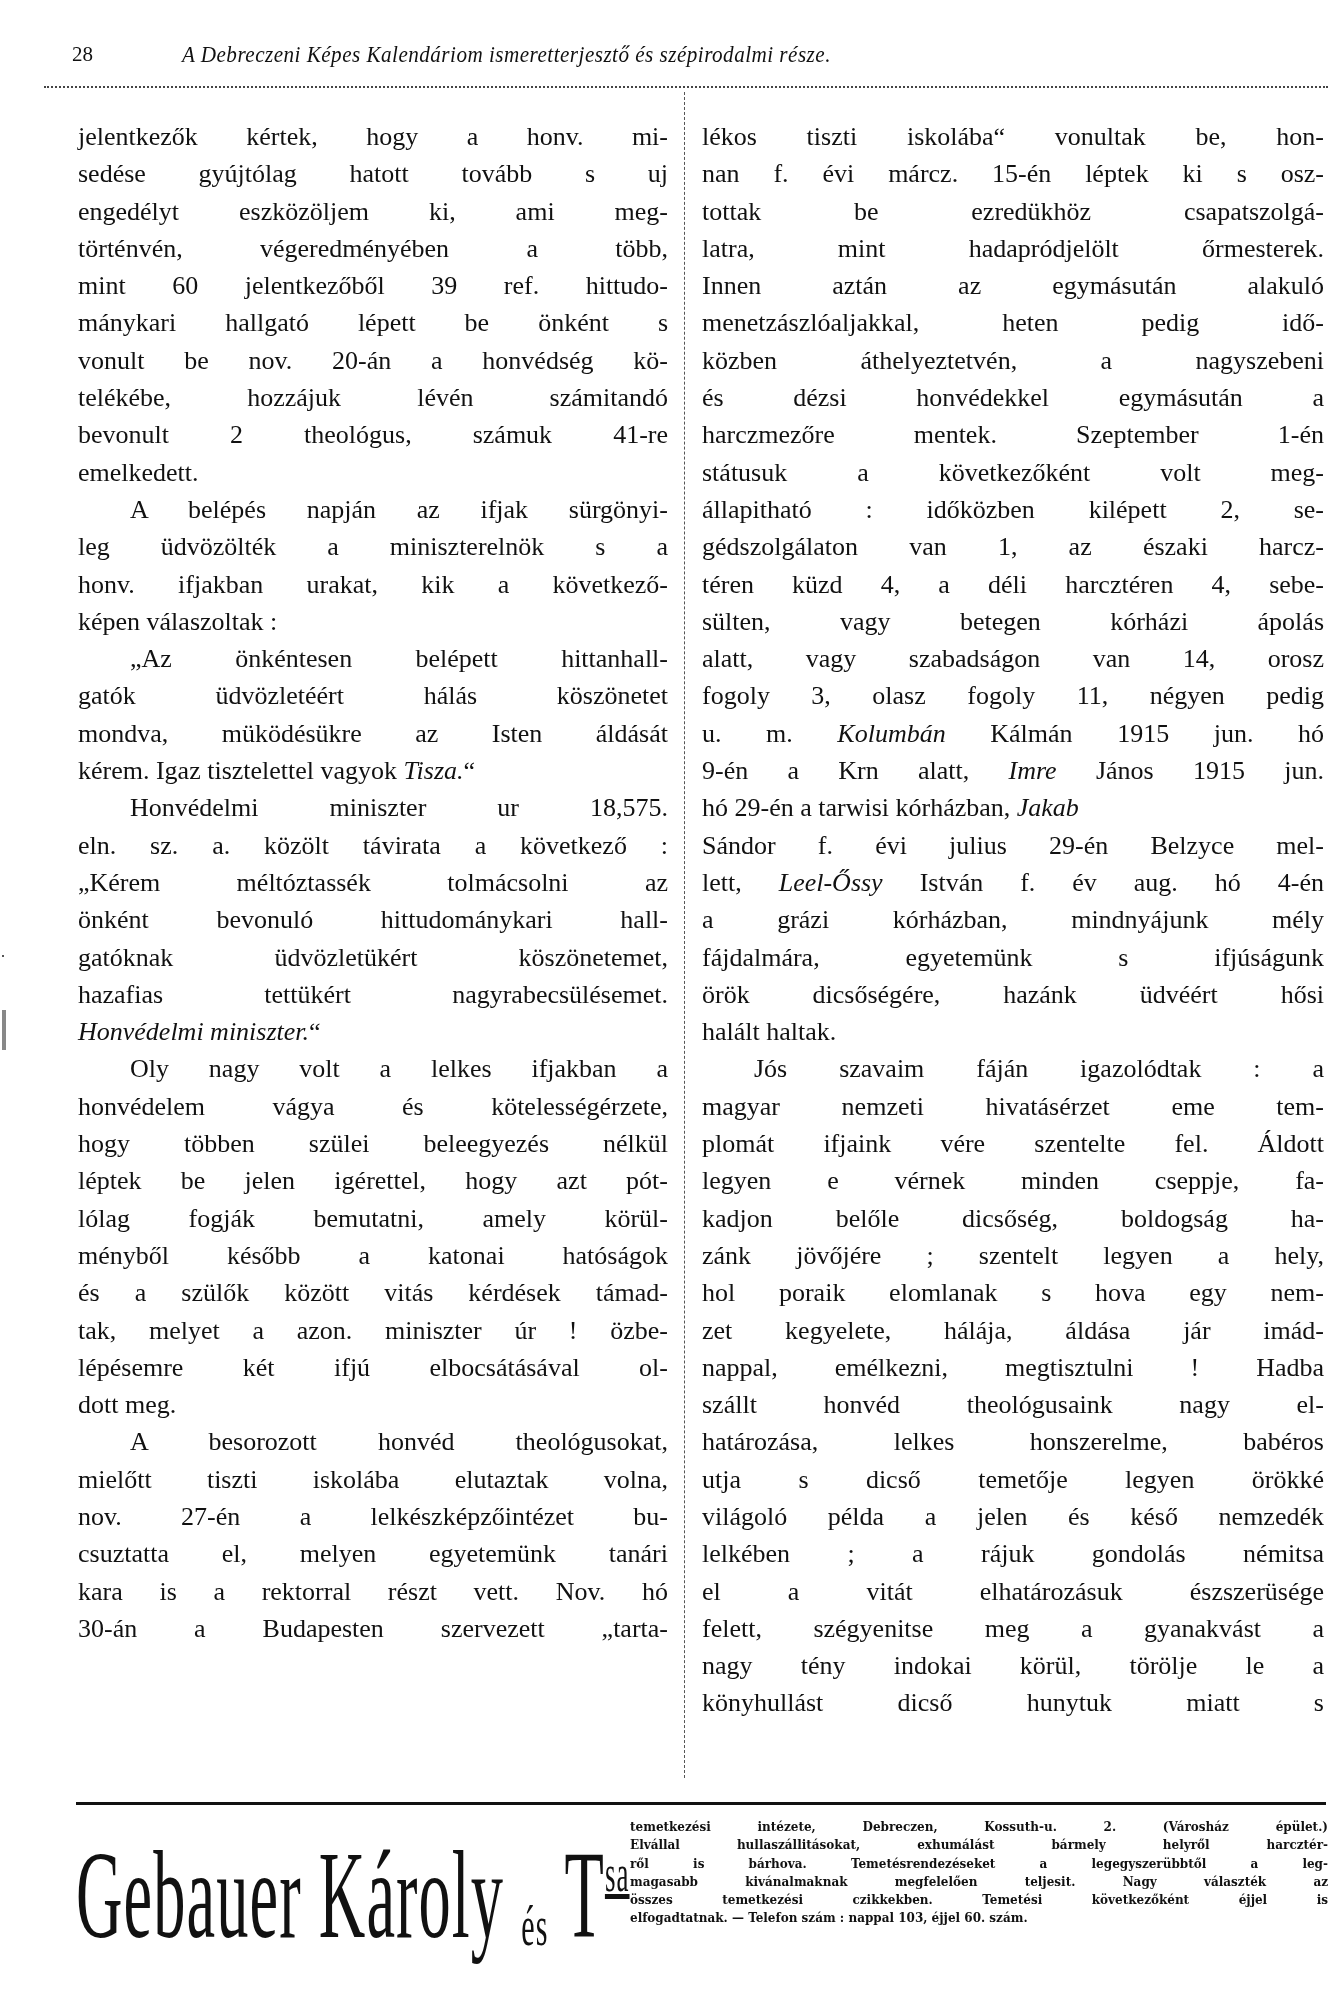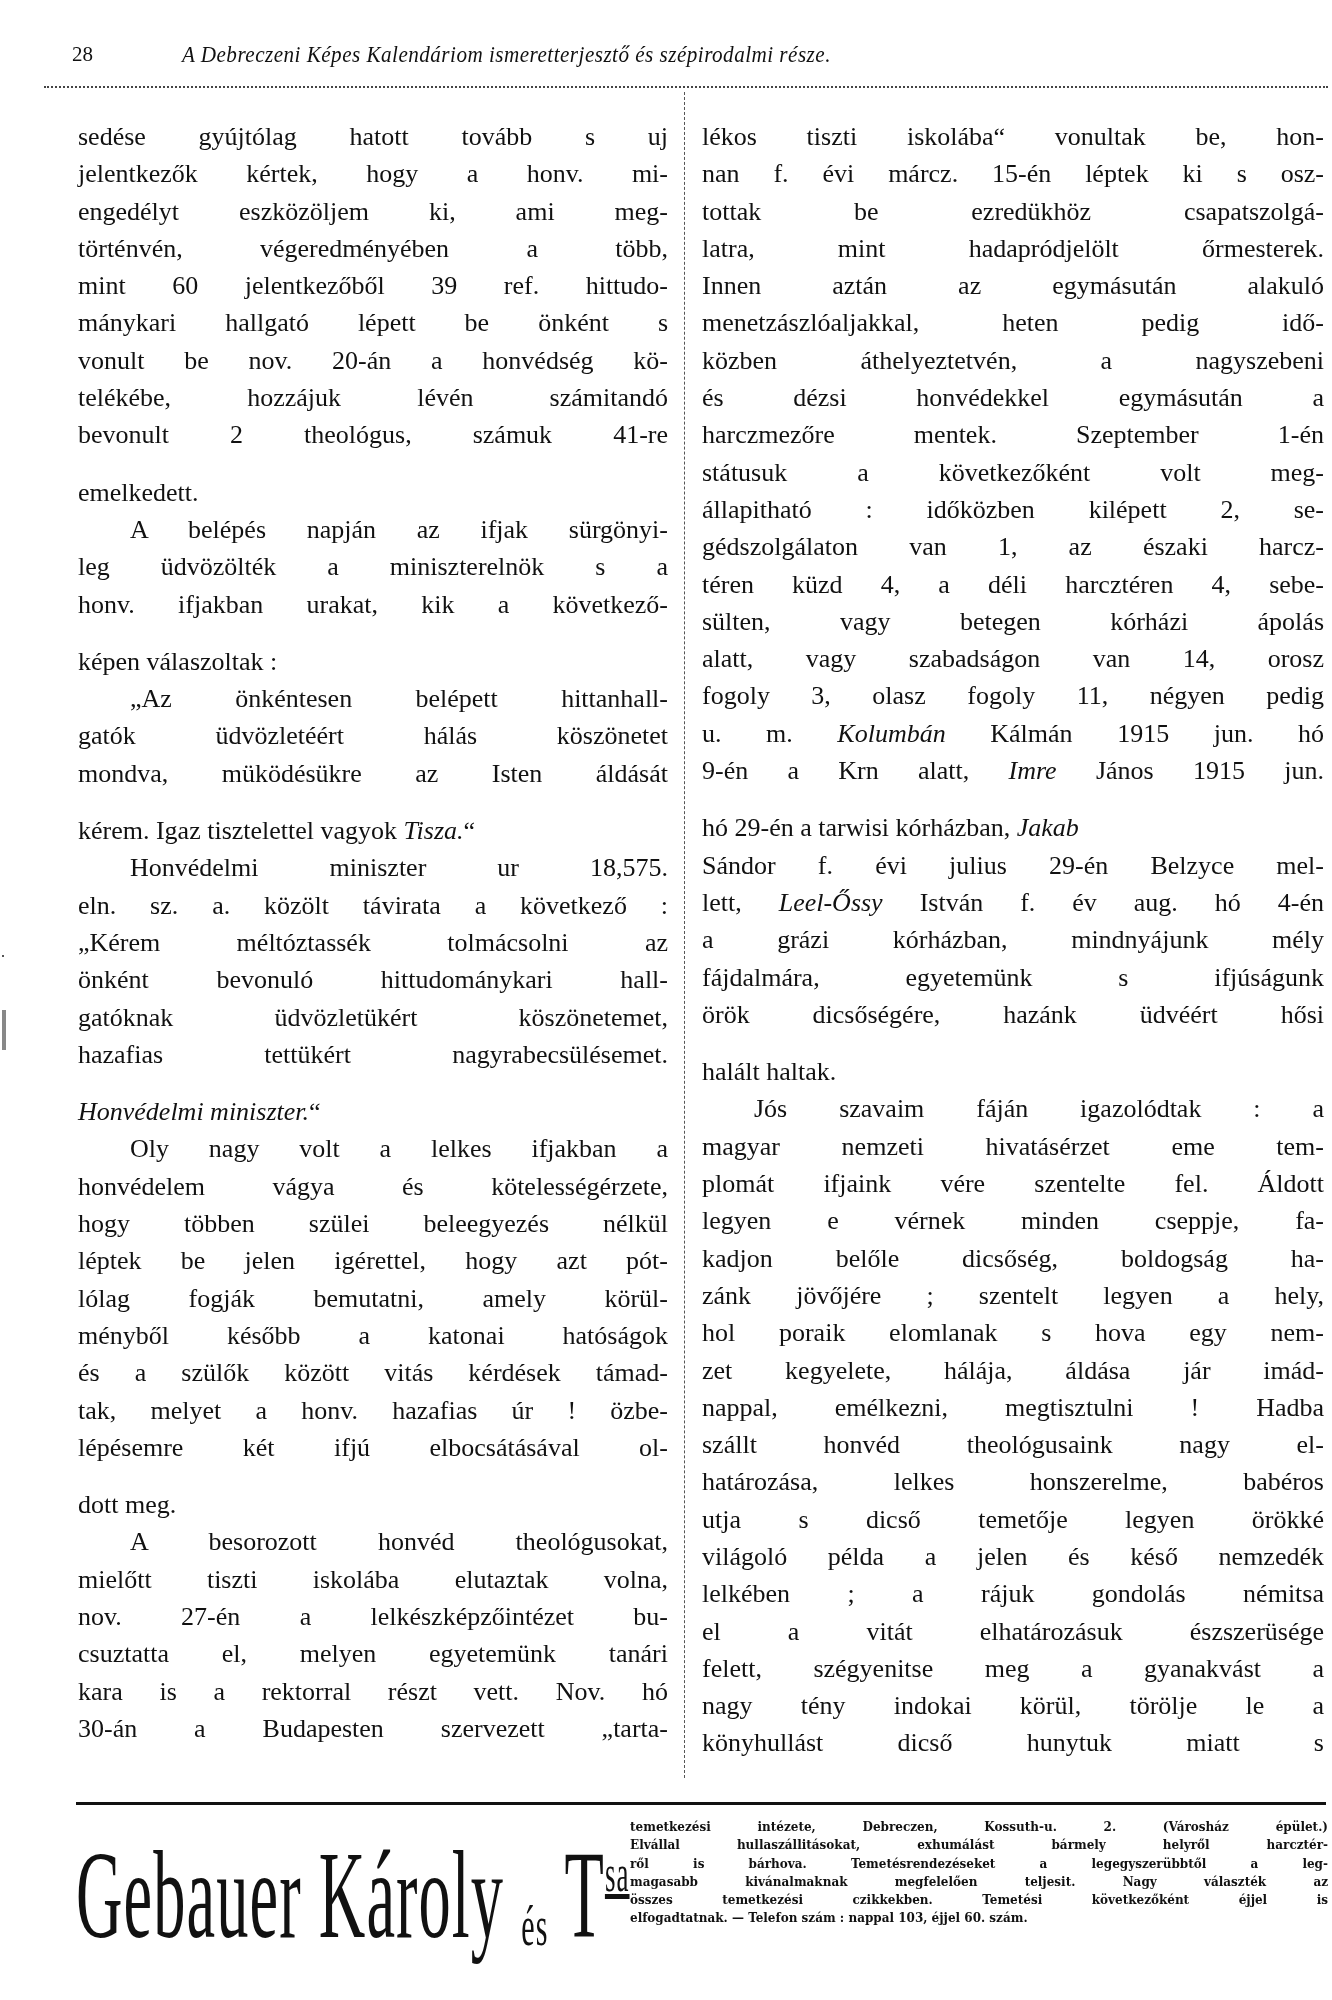--- a/index.html
+++ b/index.html
@@ -6,21 +6,21 @@
   body { width: 1332px; height: 2000px; position: relative; overflow: hidden; color: #111; font-family: "DejaVu Serif", "Liberation Serif", serif; }
   .header { position: absolute; left: 36px; top: 42px; width: 1290px; height: 36px; margin-left: 36px; }
   .page-num { position: absolute; left: 0; top: 0; font-size: 21px; font-family: "Liberation Serif", serif; }
   .running-title { position: absolute; left: 110px; top: 0; font-size: 23px; font-style: italic; font-family: "Liberation Serif", serif; letter-spacing: 0.5px; transform: scaleX(0.92); transform-origin: left; }
   .top-rule { position: absolute; left: 44px; top: 86px; width: 1284px; height: 0; border-top: 2px dotted #444; }
   .col-divider { position: absolute; left: 684px; top: 92px; height: 1686px; width: 0; border-left: 1px dashed #555; }
   .column { position: absolute; top: 118px; font-size: 26px; line-height: 37.3px; font-family: "Liberation Serif", serif; }
   .col-left { left: 78px; width: 590px; }
   .col-right { left: 702px; width: 622px; }
   .line { display: block; text-align: justify; text-align-last: justify; white-space: nowrap; height: 37.3px; overflow: visible; }
-  .line.last { text-align-last: left; margin-top: 20px; }
+  .line.last { text-align-last: left; }
   .line.indent { padding-left: 52px; }
   .it { font-style: italic; }
   .bottom-rule { position: absolute; left: 76px; top: 1802px; width: 1250px; height: 0; border-top: 3px solid #111; }
   .ad { position: absolute; left: 76px; top: 1818px; width: 1252px; height: 140px; }
   .ad-brand { position: absolute; left: 0; top: -6px; font-family: "Liberation Serif", serif; font-size: 124px; line-height: 124px; transform: scaleX(0.52); transform-origin: left top; white-space: nowrap; letter-spacing: 2px; }
   .ad-es { font-size: 58px; vertical-align: -8px; }
   .ad-tsa { font-size: 52px; vertical-align: 46px; text-decoration: underline; }
   .ad-text { position: absolute; left: 554px; top: 0; width: 698px; font-family: "DejaVu Serif", serif; font-weight: bold; font-size: 12px; line-height: 18.3px; }
   .ad-line { display: block; text-align: justify; text-align-last: justify; white-space: nowrap; }
   .ad-line.last { text-align-last: left; }
@@ -30,22 +30,22 @@
 <body>
 
 <div class="header">
   <span class="page-num">28</span>
   <span class="running-title">A Debreczeni Képes Kalendáriom ismeretterjesztő és szépirodalmi része.</span>
 </div>
 <div class="top-rule"></div>
 <div class="col-divider"></div>
 
 <div class="column col-left" id="col-left">
+    <span class="line">jelentkezők kértek, hogy a honv. mi-</span>
     <span class="line">sedése gyújtólag hatott tovább s uj</span>
-    <span class="line">jelentkezők kértek, hogy a honv. mi-</span>
     <span class="line">engedélyt eszközöljem ki, ami meg-</span>
     <span class="line">történvén, végeredményében a több,</span>
     <span class="line">mint 60 jelentkezőből 39 ref. hittudo-</span>
     <span class="line">mánykari hallgató lépett be önként s</span>
     <span class="line">vonult be nov. 20-án a honvédség kö-</span>
     <span class="line">telékébe, hozzájuk lévén számitandó</span>
     <span class="line">bevonult 2 theológus, számuk 41-re</span>
     <span class="line last">emelkedett.</span>
     <span class="line indent">A belépés napján az ifjak sürgönyi-</span>
     <span class="line">leg üdvözölték a miniszterelnök s a</span>
@@ -62,21 +62,21 @@
     <span class="line">gatóknak üdvözletükért köszönetemet,</span>
     <span class="line">hazafias tettükért nagyrabecsülésemet.</span>
     <span class="line last"><span></span><span class="it">Honvédelmi miniszter.</span><span>“</span></span>
     <span class="line indent">Oly nagy volt a lelkes ifjakban a</span>
     <span class="line">honvédelem vágya és kötelességérzete,</span>
     <span class="line">hogy többen szülei beleegyezés nélkül</span>
     <span class="line">léptek be jelen igérettel, hogy azt pót-</span>
     <span class="line">lólag fogják bemutatni, amely körül-</span>
     <span class="line">ményből később a katonai hatóságok</span>
     <span class="line">és a szülők között vitás kérdések támad-</span>
-    <span class="line">tak, melyet a honv. hazafias úr ! özbe-</span>
+    <span class="line">tak, melyet a azon. miniszter úr ! özbe-</span>
     <span class="line">lépésemre két ifjú elbocsátásával ol-</span>
     <span class="line last">dott meg.</span>
     <span class="line indent">A besorozott honvéd theológusokat,</span>
     <span class="line">mielőtt tiszti iskolába elutaztak volna,</span>
     <span class="line">nov. 27-én a lelkészképzőintézet bu-</span>
     <span class="line">csuztatta el, melyen egyetemünk tanári</span>
     <span class="line">kara is a rektorral részt vett. Nov. hó</span>
     <span class="line">30-án a Budapesten szervezett „tarta-</span>
   </div>
 <div class="column col-right" id="col-right">

